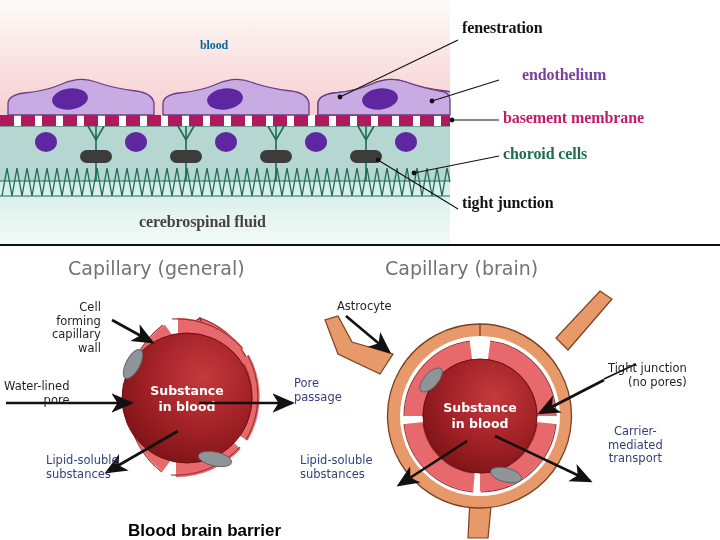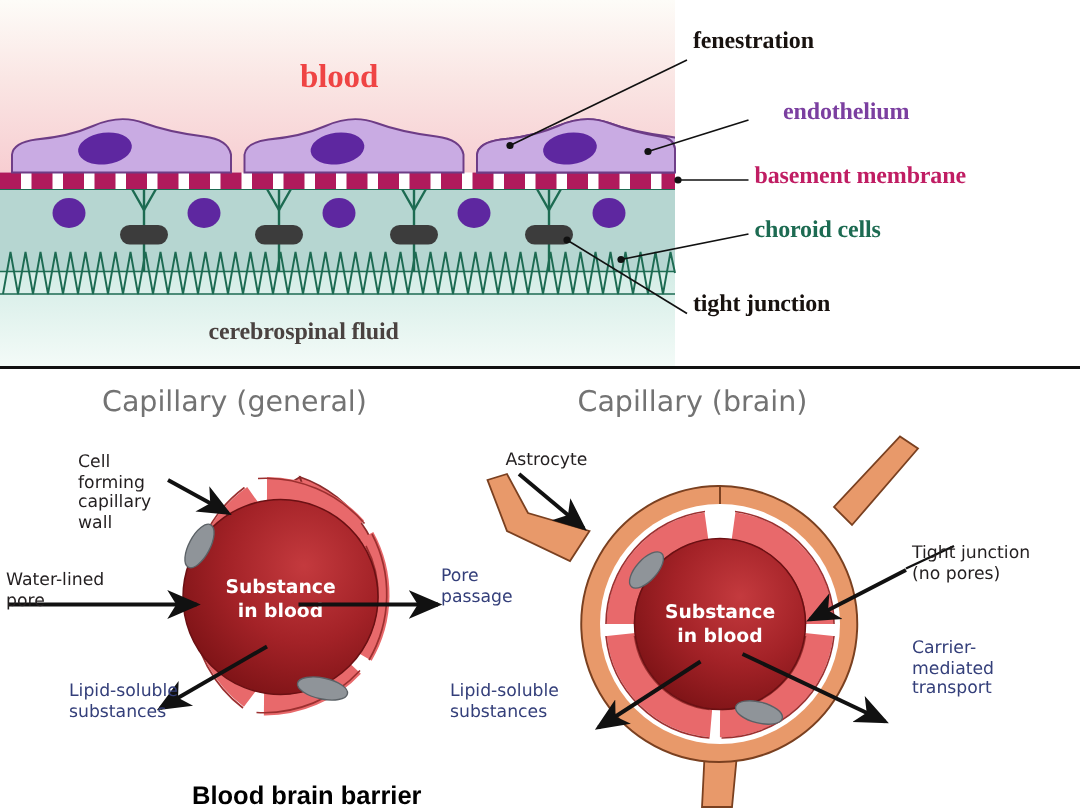--- a/index.html
+++ b/index.html
@@ -33,21 +33,21 @@
 
   .tp-svg { position: absolute; left: 0; top: 0; }
 
   .tp-label {
     position: absolute;
     font-family: Liberation Serif, serif;
     font-weight: bold;
     white-space: nowrap;
     letter-spacing: -0.1px;
   }
-  #lbl-blood   { left: 200px; top: 38px;  font-size: 22px; color: #ef4444; }
+  #lbl-blood   { left: 200px; top: 38px;  font-size: 12px; color: #0369a1; }
   #lbl-csf     { left: 139px; top: 213px; font-size: 16px; color: #4a4240; }
   #lbl-fenestration { left: 462px; top: 19px;  font-size: 16px; color: #18120f; }
   #lbl-endothelium  { left: 522px; top: 66px;  font-size: 16px; color: #7b3fa0; }
   #lbl-basement     { left: 503px; top: 109px; font-size: 16px; color: #c01d63; }
   #lbl-choroid      { left: 503px; top: 145px; font-size: 16px; color: #1d6b52; }
   #lbl-tight        { left: 462px; top: 194px; font-size: 16px; color: #18120f; }
 
   
   #panel-bottom {
     position: absolute;
@@ -68,31 +68,31 @@
   #title-general { left: 68px;  top: 11px; }
   #title-brain   { left: 385px; top: 11px; }
 
   .bp-lbl {
     position: absolute;
     font-family: "DejaVu Sans", sans-serif;
     font-size: 11.5px;
     line-height: 13.5px;
     white-space: pre-line;
   }
-  .bp-lbl.dark { color: #231f20; }
+  .bp-lbl.dark { color: #231f20; text-align: right; }
   .bp-lbl.blue { color: #343f7a; }
 
   #l-cellwall   { left: 52px;  top: 55px;  }
   #l-waterpore  { left: 4px;   top: 134px; }
   #l-lipid-l    { left: 46px;  top: 208px; }
   #l-astrocyte  { left: 337px; top: 54px;  }
   #l-pore       { left: 294px; top: 131px; }
   #l-lipid-r    { left: 300px; top: 208px; }
   #l-tightjunc  { left: 608px; top: 116px; }
-  #l-carrier    { left: 608px; top: 179px; }
+  #l-carrier    { left: 608px; top: 179px; text-align: center; }
 
   #bbb-caption {
     position: absolute;
     left: 128px; top: 275px;
     font-family: "Liberation Sans", sans-serif;
     font-weight: bold;
     font-size: 17px;
     color: #000000;
     white-space: nowrap;
   }

